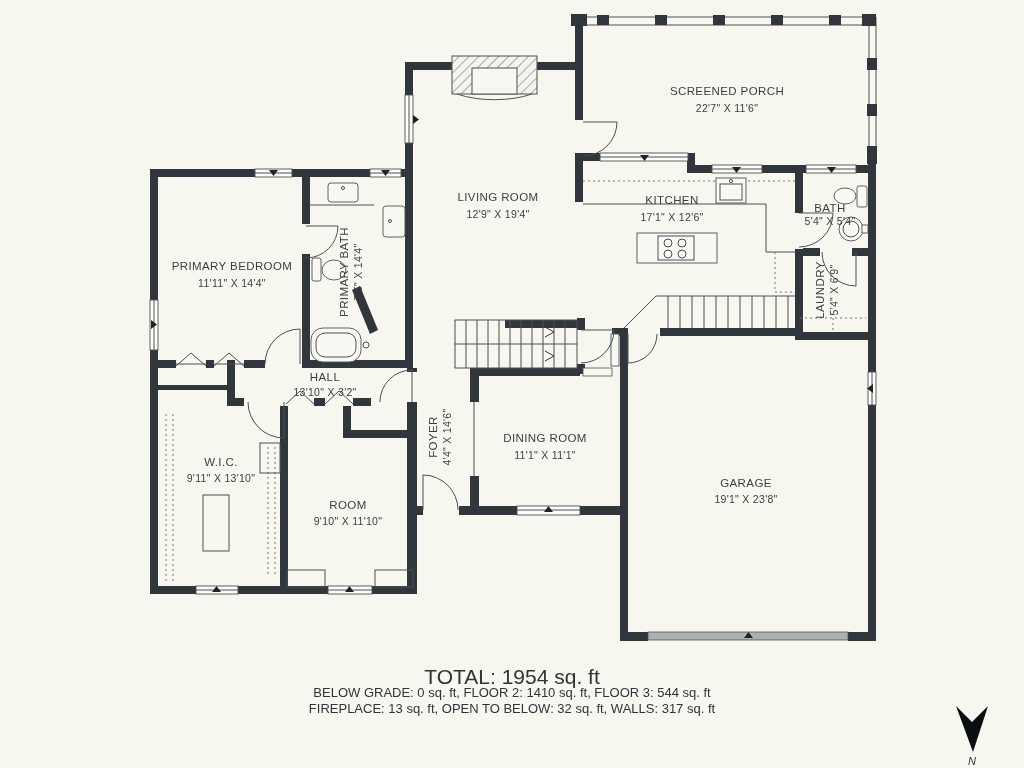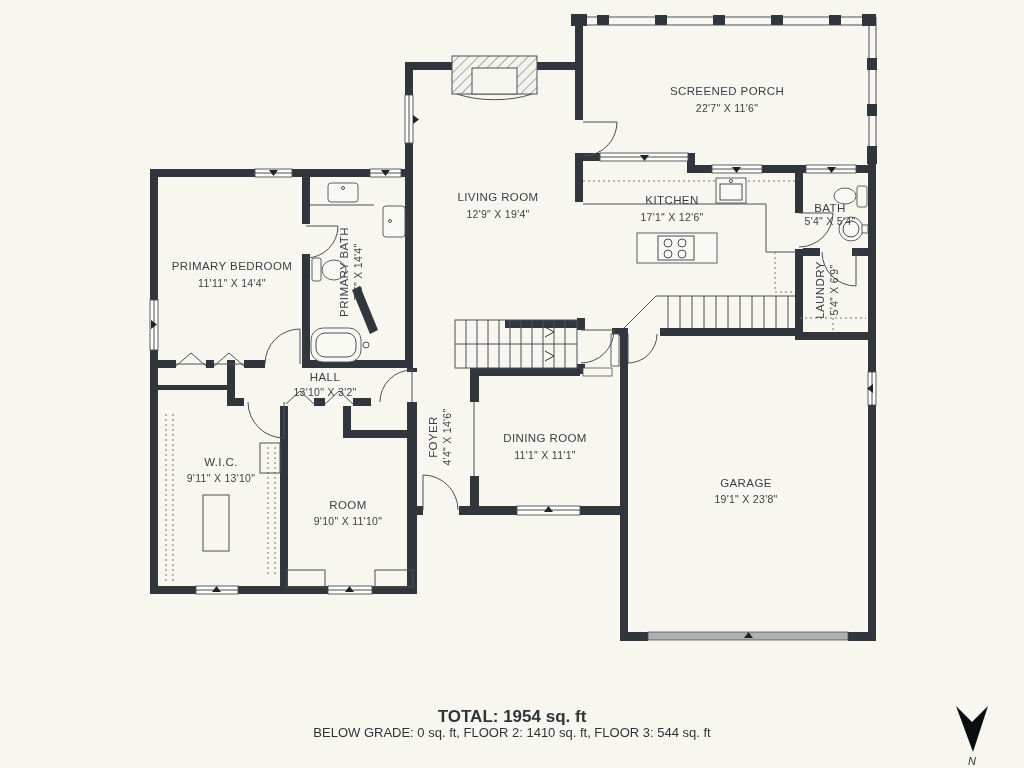--- a/index.html
+++ b/index.html
@@ -3,21 +3,21 @@
 <meta charset="utf-8">
 <style>
   html,body{margin:0;padding:0;background:#F7F7F0;}
   .stage{position:relative;width:1024px;height:768px;background:#F7F7F0;overflow:hidden;
          font-family:"Liberation Sans", sans-serif;}
   svg{position:absolute;left:0;top:0;}
   .rname{font-size:11.5px;letter-spacing:.4px;fill:#3A3F44;}
   .rdims{font-size:10.5px;letter-spacing:.3px;fill:#3A3F44;}
   text{text-anchor:middle;}
   .summary{position:absolute;left:0;top:668px;width:1024px;text-align:center;color:#2F3439;}
-  .summary .total{font-size:17px;font-weight:bold;line-height:17px;margin-top:40px;}
+  .summary .total{font-size:21px;font-weight:normal;line-height:17px;}
   .summary .line{font-size:13px;line-height:15.5px;}
   .wall{fill:#31363C;}
   .thin{stroke:#4B5054;stroke-width:1;fill:none;}
   .thinf{stroke:#4B5054;stroke-width:.9;fill:#F9F9F3;}
   .dash{stroke:#70757A;stroke-width:1;fill:none;stroke-dasharray:2 3;}
   .door{stroke:#4B5054;stroke-width:1;fill:none;}
   .win{fill:#FDFDF8;stroke:#4B5054;stroke-width:.9;}
   .mark{fill:#1E2327;}
   .nlabel{font-size:11px;font-style:italic;fill:#2F3439;}
 </style>
@@ -352,14 +352,15 @@
 
   <g>
     <polygon points="956,706 972,722 988,706 973,752" fill="#0B0E10"></polygon>
     <text class="nlabel" x="972" y="765">N</text>
   </g>
 </svg>
 
 <div class="summary">
   <div class="total">TOTAL: 1954 sq. ft</div>
   <div class="line">BELOW GRADE: 0 sq. ft, FLOOR 2: 1410 sq. ft, FLOOR 3: 544 sq. ft</div>
+  <div class="line">FIREPLACE: 13 sq. ft, OPEN TO BELOW: 32 sq. ft, WALLS: 317 sq. ft</div>
 </div>
 </div>
 
 </body></html>

